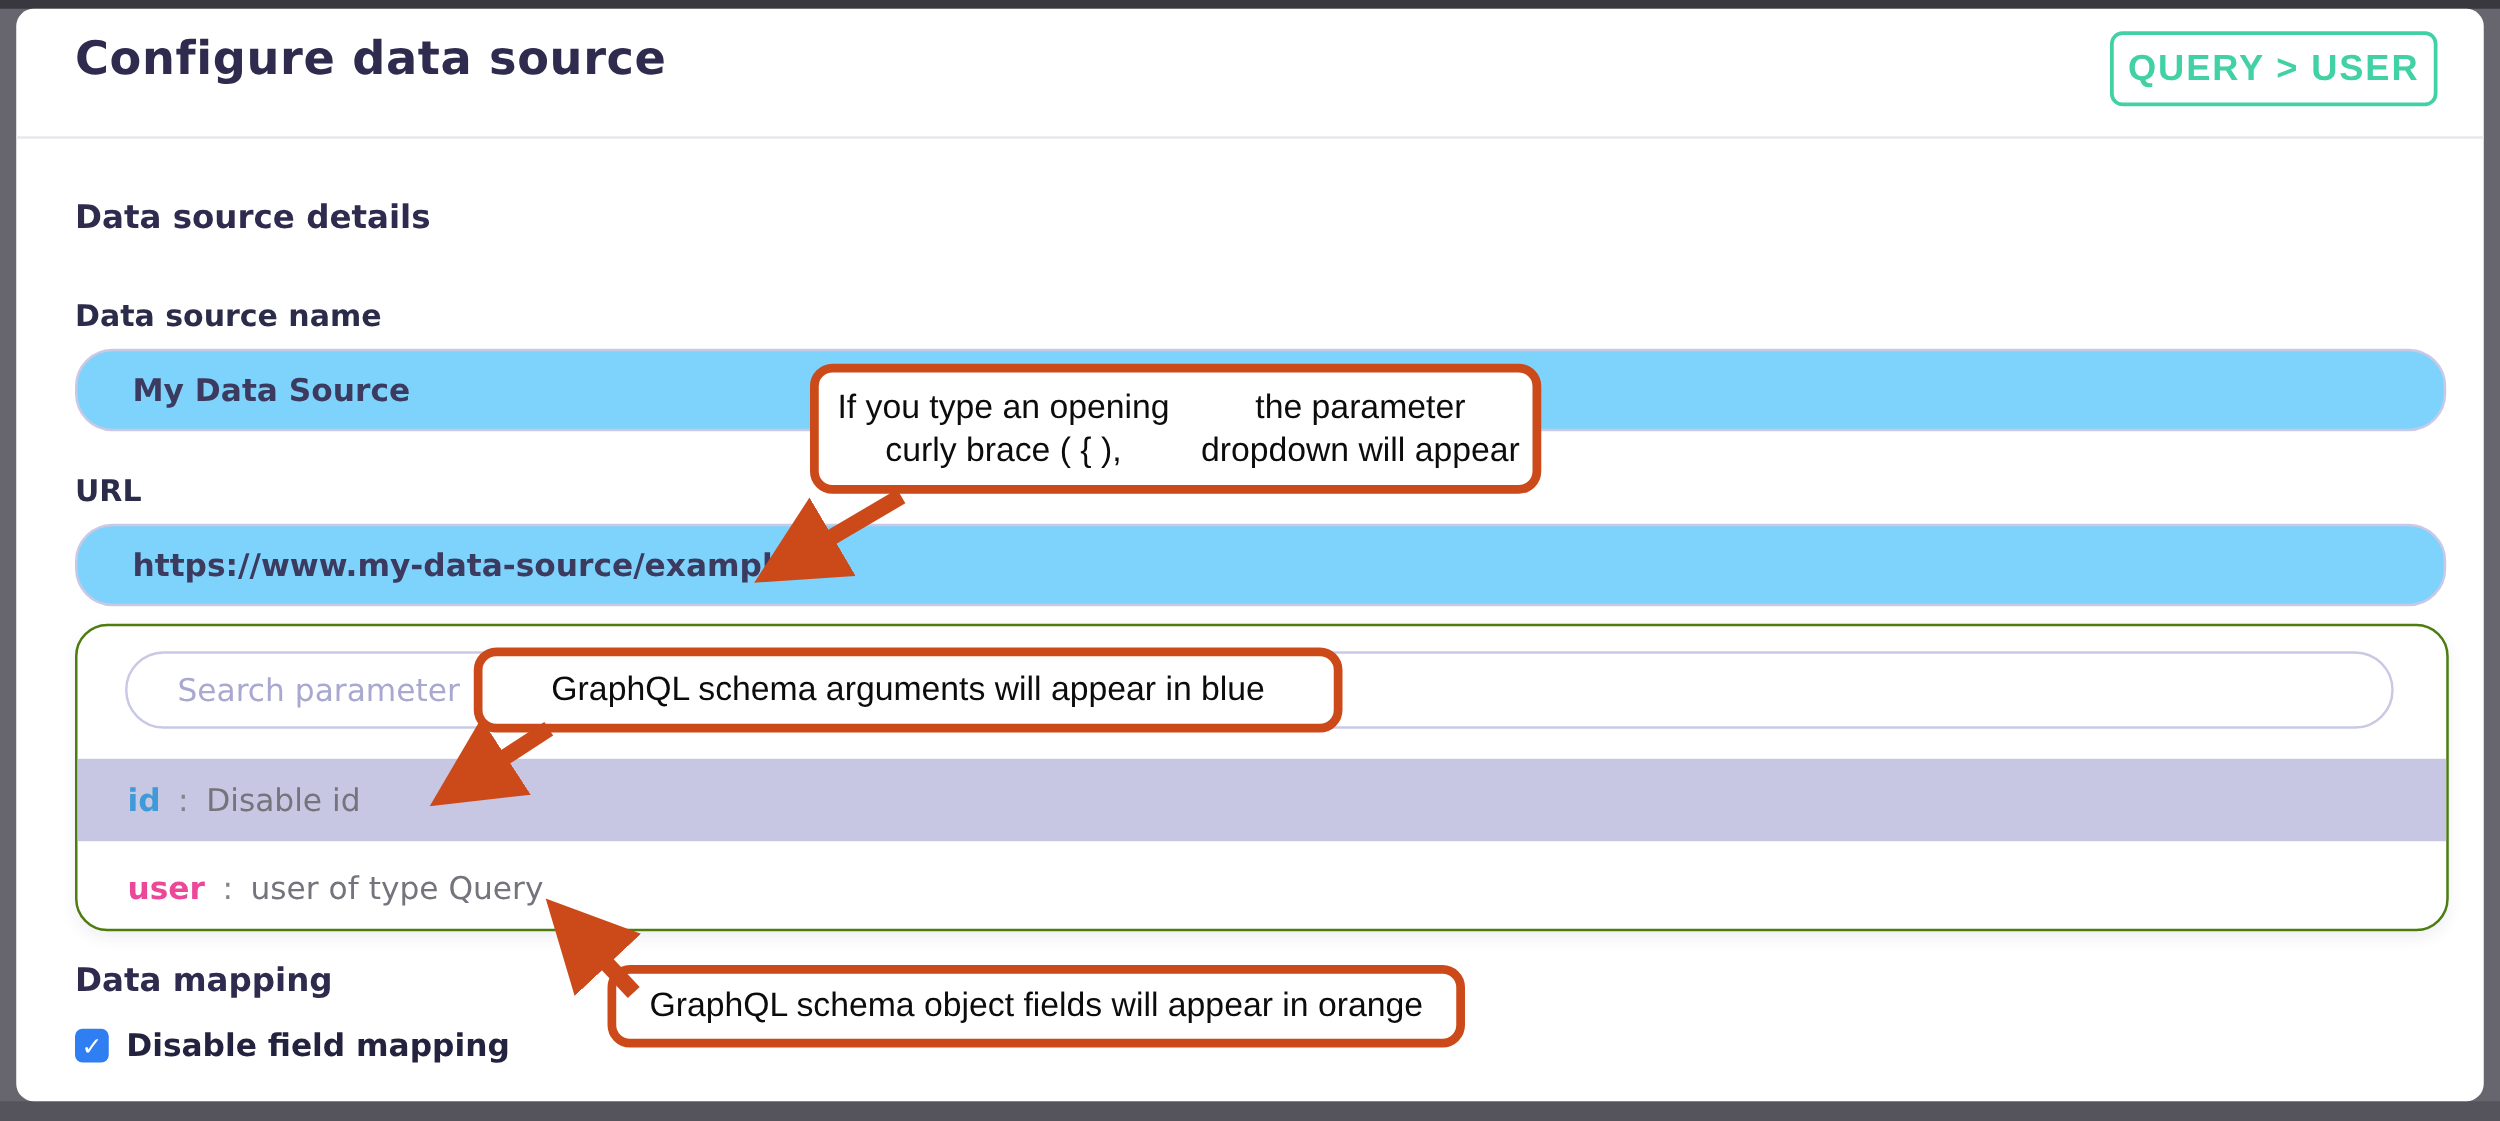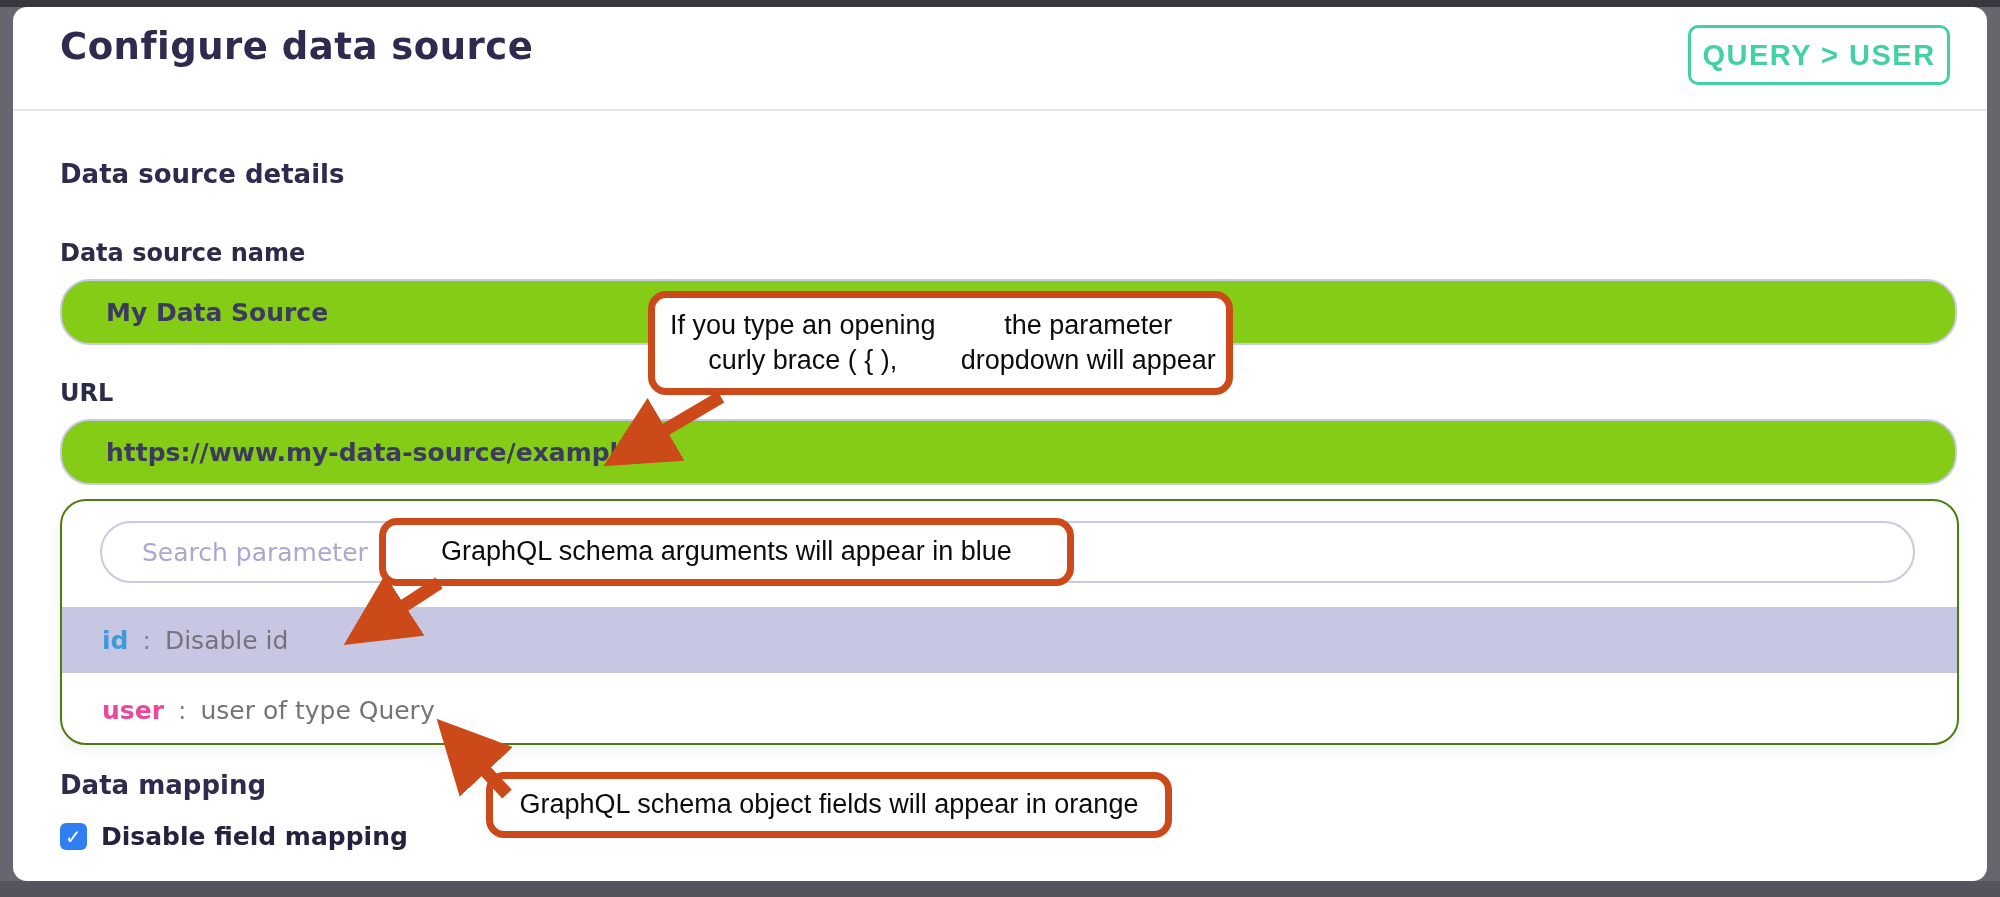--- a/index.html
+++ b/index.html
@@ -25,21 +25,21 @@
 
   .section-heading { position:absolute; left:47px; font-size:26px; font-weight:700; color:#2f2b4e; }
   .h-details { top:152px; }
   .h-fieldmap { top:763px; }
 
   .field-label { position:absolute; left:47px; font-size:24px; font-weight:600; color:#2b2b4a; }
   .l-name { top:232px; }
   .l-url { top:372px; }
 
   .text-input { position:absolute; left:47px; width:1897px; height:66px;
-                border:2px solid #c9c9e6; border-radius:30px; background:#84cc16;
+                border:2px solid #c9c9e6; border-radius:30px; background:#7dd3fc;
                 font-family:"DejaVu Sans","Liberation Sans",sans-serif;
                 font-size:25px; font-weight:600; color:#3c3a5e; padding:0 44px; outline:none; }
   .i-name { top:272px; }
   .i-url  { top:412px; }
 
   
   .dropdown { position:absolute; left:47px; top:492px; width:1899px; height:246px;
               border:2px solid #4d7c0f; border-radius:26px; background:#fff;
               overflow:hidden; box-shadow:0 5px 12px rgba(60,60,110,0.08); }
   .search-input { position:absolute; left:38px; top:20px; width:1815px; height:62px;

